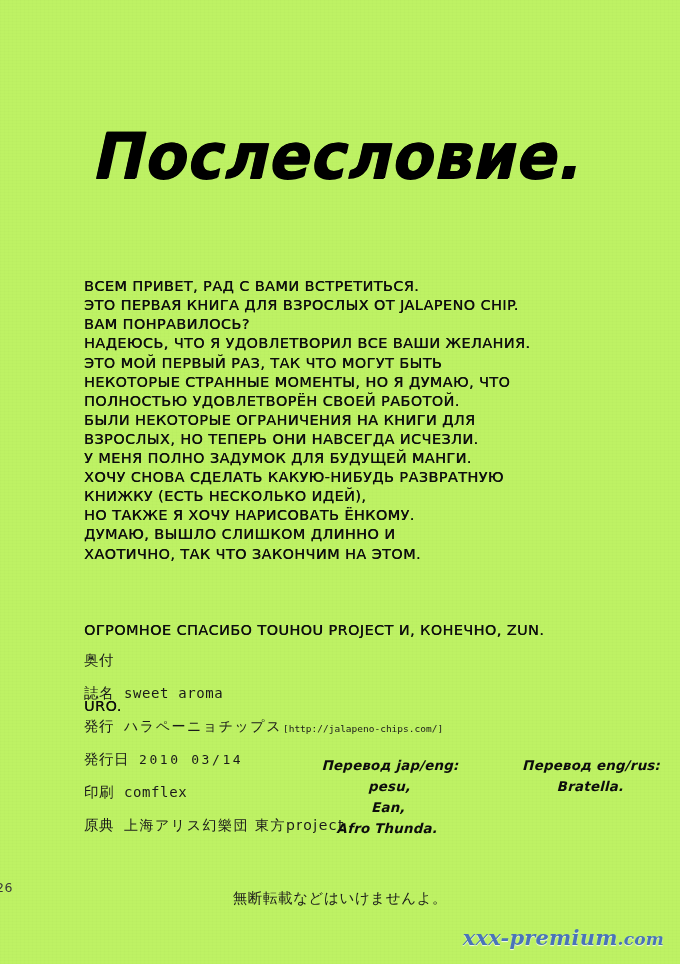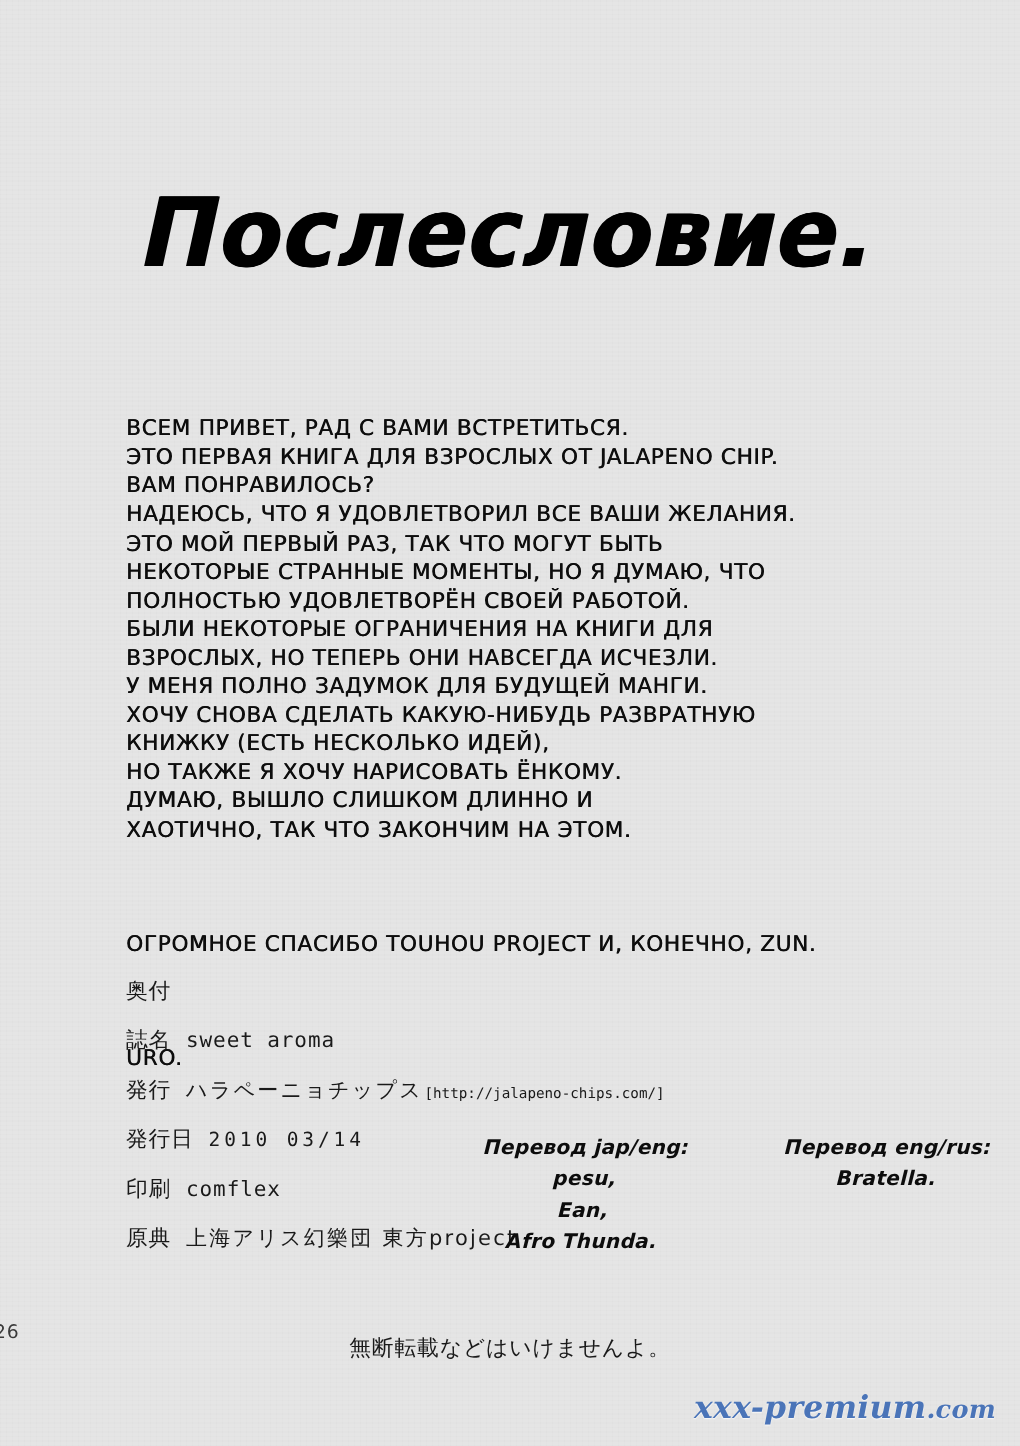--- a/index.html
+++ b/index.html
@@ -7,21 +7,21 @@
     margin: 0;
     padding: 0;
     background: #ffffff;
   }
 
   .page {
     position: relative;
     width: 680px;
     height: 964px;
     margin: 0 auto;
-    background: #e5e5e5;
+    background: #bef264;
     overflow: hidden;
     font-family: "Liberation Sans", sans-serif;
     color: #141414;
     -webkit-font-smoothing: antialiased;
   }
 
   
   .page::before {
     content: "";
     position: absolute;

